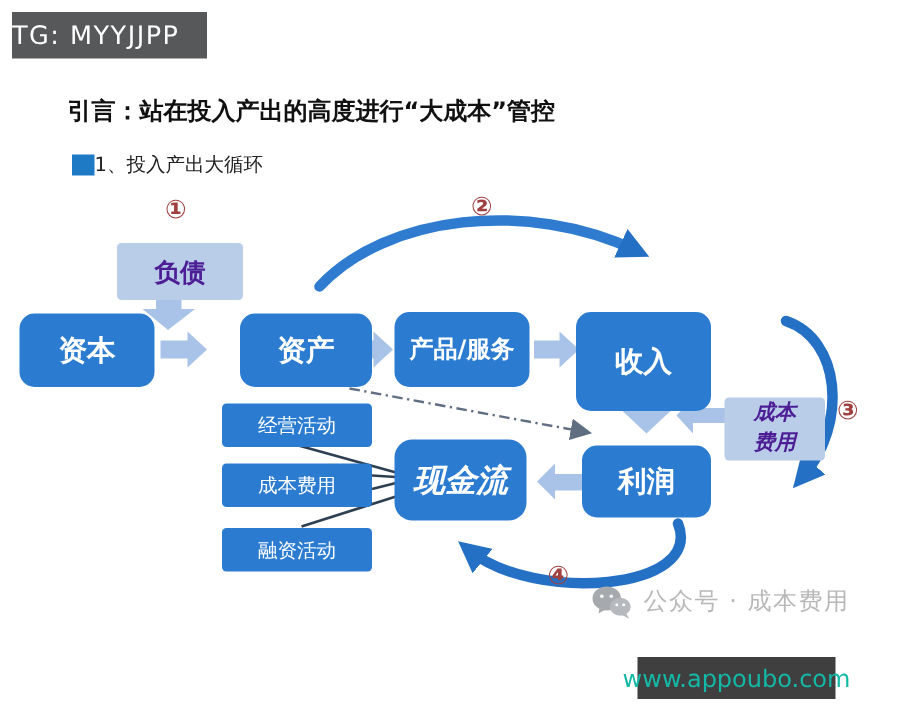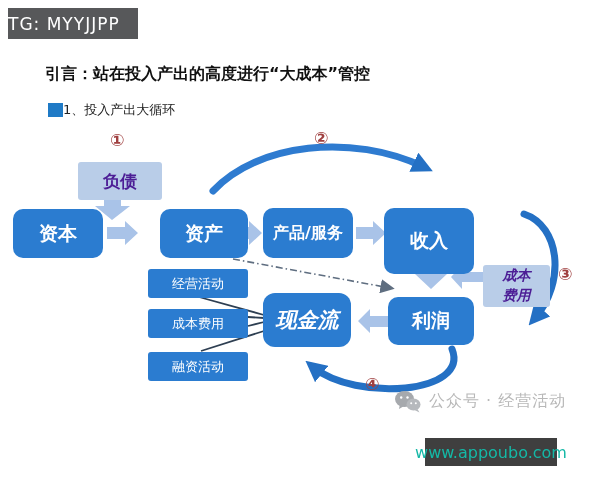--- a/index.html
+++ b/index.html
@@ -159,20 +159,20 @@
     <svg width="27" height="23" viewBox="0 0 27 23">
       <ellipse cx="10.5" cy="9" rx="9.5" ry="8" fill="#a6a9ad"></ellipse>
       <polygon points="6,14 5,19 11,15.5" fill="#a6a9ad"></polygon>
       <circle cx="7.2" cy="7.5" r="1.2" fill="#ffffff"></circle>
       <circle cx="13.5" cy="7.5" r="1.2" fill="#ffffff"></circle>
       <ellipse cx="19.5" cy="14.5" rx="7" ry="6" fill="#b6b9bd"></ellipse>
       <polygon points="23.5,19 25.5,22.5 20.5,20" fill="#b6b9bd"></polygon>
       <circle cx="17.2" cy="13.2" r="1" fill="#ffffff"></circle>
       <circle cx="21.8" cy="13.2" r="1" fill="#ffffff"></circle>
     </svg>
-    <span class="watermark-text">公众号 · 经营活动</span>
+    <span class="watermark-text">公众号 · 成本费用</span>
   </div>
 
   <div class="urlbar">
       <span>www.appoubo.com</span>
     </div>
 
 </div>
 
 </body></html>

